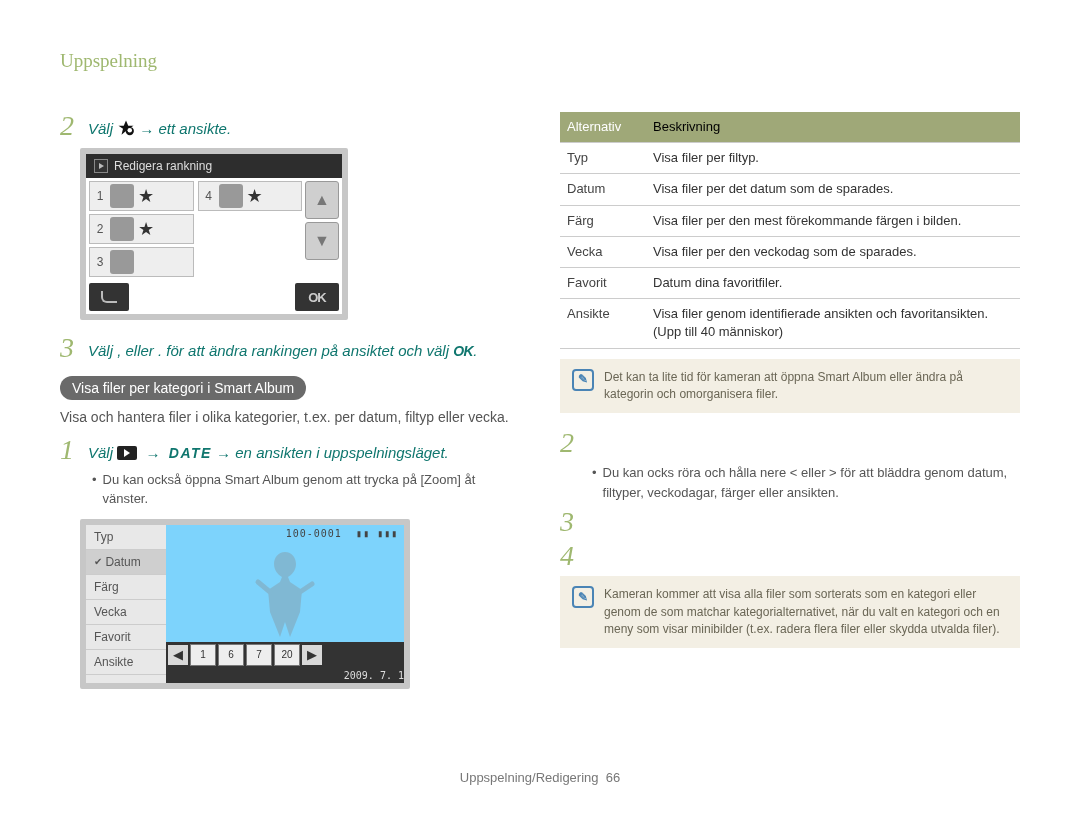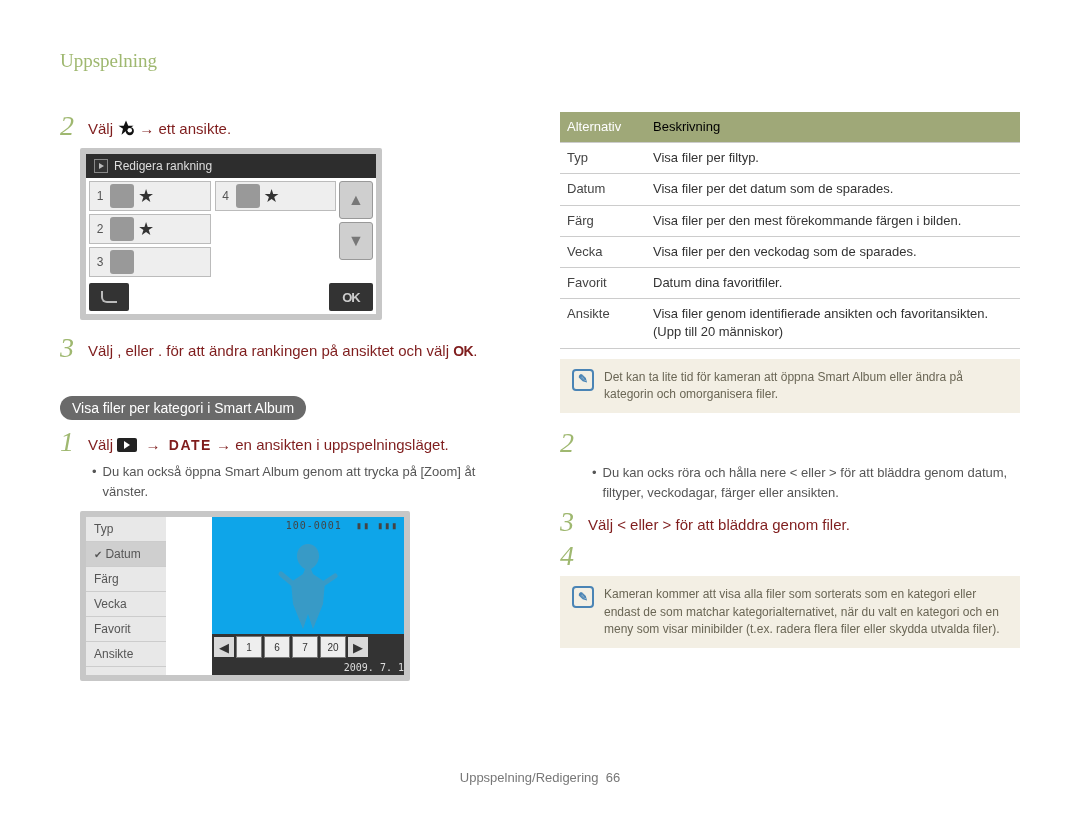--- a/index.html
+++ b/index.html
@@ -46,22 +46,23 @@
     font-size: 28px;
     font-style: italic;
     line-height: 1;
     width: 20px;
     flex-shrink: 0;
     padding-top: 0px;
   }
   .step-text {
     font-size: 15px;
     line-height: 1.4;
-    color: #7f1d1d;
+    color: #0f766e;
     padding-top: 6px;
+    font-style: italic;
   }
   .bullet {
     font-size: 13px;
     color: #555;
     margin-left: 32px;
     line-height: 1.5;
     margin-bottom: 6px;
     display: flex;
     gap: 6px;
   }
@@ -84,30 +85,30 @@
     font-family: Arial; font-weight:bold; font-size:14px; letter-spacing: -0.5px;
   }
   .icon-date-text { font-family: Arial; font-weight: bold; letter-spacing: 1.5px; font-size: 14px;}
   .subhead {
     background: #6a6a6a;
     color: #fff;
     display: inline-block;
     padding: 4px 12px;
     border-radius: 12px;
     font-size: 14px;
-    margin: 24px 0 8px 0;
+    margin: 4px 0 8px 0;
   }
   .desc {
     font-size: 14px;
     color: #555;
     line-height: 1.4;
     margin-bottom: 8px;
   }
   .screen {
-    width: 302px;
+    width: 268px;
     margin: 8px 0 14px 20px;
     border: 6px solid #c7c7c7;
     border-radius: 2px;
     background: #fff;
     box-sizing: border-box;
   }
   .screen .titlebar {
     background: #2d2d2d;
     color: #ddd;
     font-size: 12px;
@@ -170,21 +171,21 @@
   }
   .screen2 .menu{
     width:80px;background:#e8e8e8;display:flex;flex-direction:column;
   }
   .screen2 .menu-item{
     padding:5px 8px; font-size:12px; color:#555; border-bottom:1px solid #ccc; display:flex;align-items:center;gap:3px;
   }
   .screen2 .menu-item.sel{background:#cfcfcf;}
   .screen2 .menu-item .chk{font-size:10px;}
   .screen2 .preview{
-    flex:1;background:#0ea5e9;position:relative;display:flex;flex-direction:column;margin-left:46px;
+    flex:1;background:#7dd3fc;position:relative;display:flex;flex-direction:column;
   }
   .screen2 .topstat{
     text-align:right;font-size:10px;color:#444;padding:3px 6px;letter-spacing:1px;font-family:monospace;
   }
   .screen2 .silhouette{
     flex:1; display:flex;align-items:center;justify-content:center;
   }
   .silhouette svg{opacity:.35}
   .screen2 .strip{
     background:#333;display:flex;align-items:center;gap:2px;padding:2px;
@@ -291,20 +292,21 @@
       <div class="step">
         <span class="step-num">3</span>
         <span class="step-text">
           <span>Välj ,      eller .      för att ändra rankingen på ansiktet och välj </span><span class="icon-ok">OK</span>.
         </span>
       </div>
 
       <div style="margin-top:10px">
         <span class="subhead">Visa filer per kategori i Smart Album</span>
       </div>
+      <div class="desc">Visa och hantera filer i olika kategorier, t.ex. per datum, filtyp eller vecka.</div>
 
       <div class="step">
         <span class="step-num">1</span>
         <span class="step-text">
           <span>Välj </span>
           <span class="icon-play-square"></span>
           &nbsp;→&nbsp;
           <span class="icon-date-text">DATE</span>
           <span> → en ansikten i uppspelningsläget.</span>
         </span>
@@ -384,49 +386,48 @@
         <tr>
               <td class="c1">Vecka</td>
               <td>Visa filer per den veckodag som de sparades.</td>
             </tr>
         <tr>
               <td class="c1">Favorit</td>
               <td>Datum dina favoritfiler.</td>
             </tr>
         <tr>
               <td class="c1">Ansikte</td>
-              <td>Visa filer genom identifierade ansikten och favoritansikten. (Upp till 20 människor)</td>
+              <td>Visa filer genom identifierade ansikten och favoritansikten. (Upp till 40 människor)</td>
             </tr>
       </tbody>
         </table>
 
       <div class="note">
         <span class="note-icon">✎</span>
         <span>Det kan ta lite tid för kameran att öppna Smart Album eller ändra på kategorin och omorganisera filer.</span>
       </div>
 
       <div class="step">
         <span class="step-num">2</span>
       </div>
       <div class="bullet">
         <span>Du kan ocks röra och hålla nere  &lt;  eller  &gt;   för att bläddra genom datum, filtyper, veckodagar, färger eller ansikten.</span>
       </div>
 
       <div class="step">
         <span class="step-num">3</span>
-        <span class="step-text">Välj  &lt;  eller  &gt;   för att bläddra genom filer.</span>
       </div>
 
       <div class="step">
         <span class="step-num">4</span>
       </div>
 
       <div class="note">
         <span class="note-icon">✎</span>
-        <span>Kameran kommer att visa alla filer som sorterats som en kategori eller endast de som matchar kategorialternativet, när du valt en kategori och en meny som visar minibilder (t.ex. radera flera filer eller skydda utvalda filer).</span>
+        <span>Kameran kommer att visa alla filer som sorterats som en kategori eller genom de som matchar kategorialternativet, när du valt en kategori och en meny som visar minibilder (t.ex. radera flera filer eller skydda utvalda filer).</span>
       </div>
     </div>
 
   </div>
 
   <div class="footer-label">
     <span>Uppspelning/Redigering</span>&nbsp;
     <span>66</span>
   </div>
 </div>

